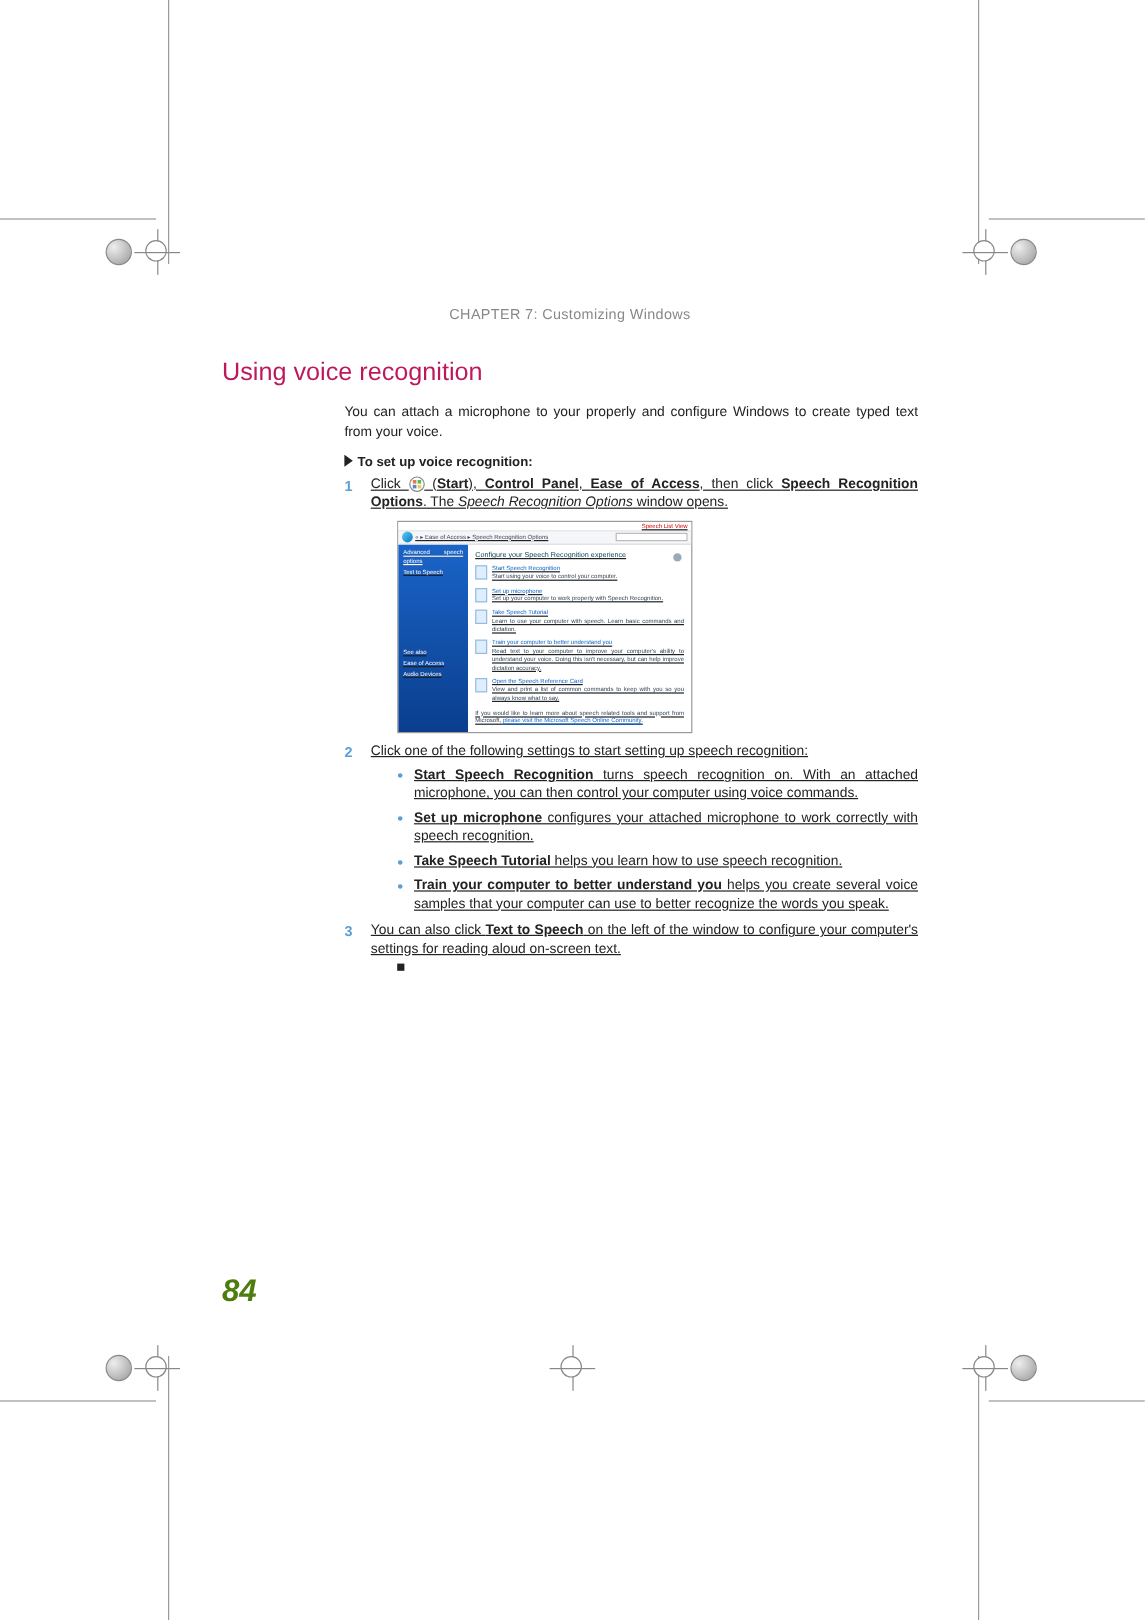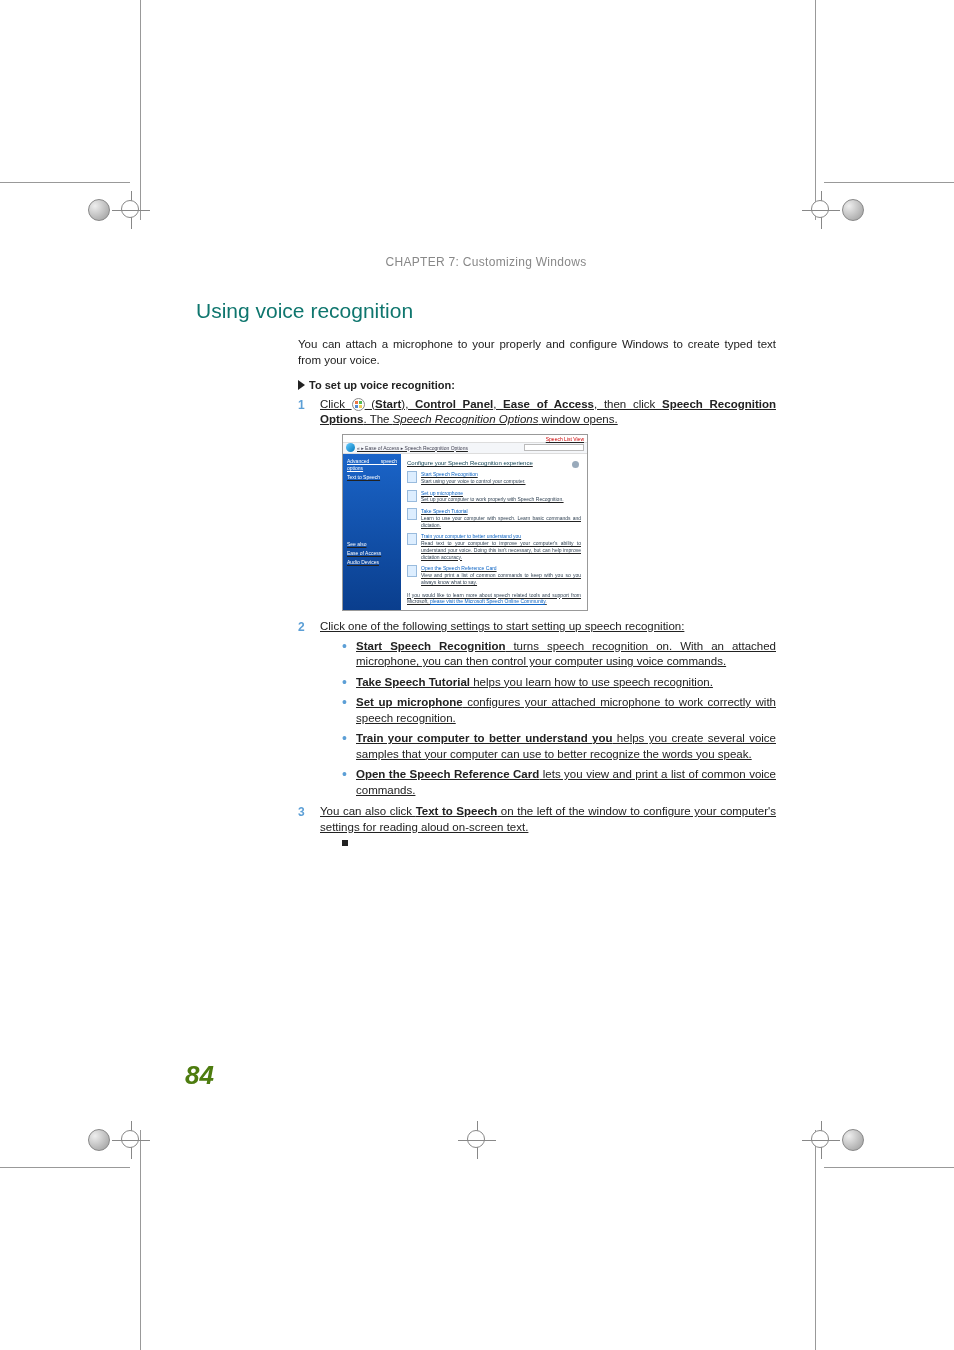--- a/index.html
+++ b/index.html
@@ -38,35 +38,35 @@
   .regmark .cross::after  { top: 50%; left: -4px; height: 1px; width: 38px; }
   .regmark .cross .ring {
     position: absolute; width: 18px; height: 18px; border:1px solid #888; border-radius:50%;
     left: 5px; top: 5px; background:#fff;
   }
   .crop-line-v { position:absolute; width:1px; background:#999; }
   .crop-line-h { position:absolute; height:1px; background:#999; }
 
   .page {
     position: absolute;
-    left: 196px;
+    left: 185px;
     top: 255px;
     width: 580px;
   }
   .chapter-header {
     text-align: center;
     font-size: 12px;
     color: #888;
     letter-spacing: 0.3px;
     margin-bottom: 30px;
   }
   .section-title {
     font-size: 21px;
     font-weight: 400;
-    color: #0f766e;
+    color: #be185d;
     margin-bottom: 14px;
   }
   .body-block {
     margin-left: 102px;
     font-size: 11.5px;
     line-height: 1.35;
     color: #222;
   }
   .intro { margin-bottom: 10px; text-align: justify; }
   .proc-head {
@@ -313,24 +313,23 @@
               <div class="foot"><span>If you would like to learn more about speech related tools and support from Microsoft, </span><span class="lnk">please visit the Microsoft Speech Online Community</span>.</div>
             </div>
           </div>
         </div>
       </li>
 
       <li>
         <span>Click one of the following settings to start setting up speech recognition:</span>
         <ul class="bullets">
           <li><b>Start Speech Recognition</b><span> turns speech recognition on. With an attached microphone, you can then control your computer using voice commands.</span></li>
+          <li><b>Set up microphone</b><span> configures your attached microphone to work correctly with speech recognition.</span></li>
           <li><b>Take Speech Tutorial</b><span> helps you learn how to use speech recognition.</span></li>
-          <li><b>Set up microphone</b><span> configures your attached microphone to work correctly with speech recognition.</span></li>
           <li><b>Train your computer to better understand you</b><span> helps you create several voice samples that your computer can use to better recognize the words you speak.</span></li>
-          <li><b>Open the Speech Reference Card</b><span> lets you view and print a list of common voice commands.</span></li>
         </ul>
       </li>
 
       <li>
         <span>You can also click </span><b>Text to Speech</b><span> on the left of the window to configure your computer's settings for reading aloud on-screen text.</span>
         <div><span class="endmark"></span></div>
       </li>
     </ol>
   </div>
 </div>

